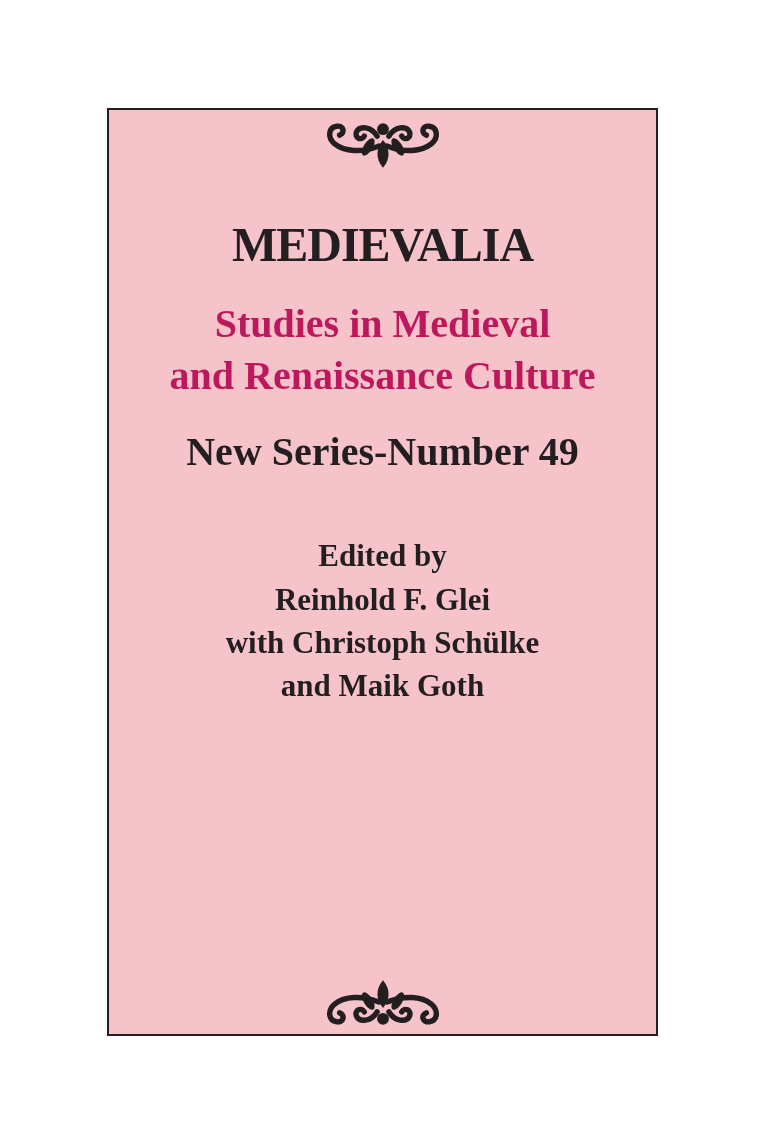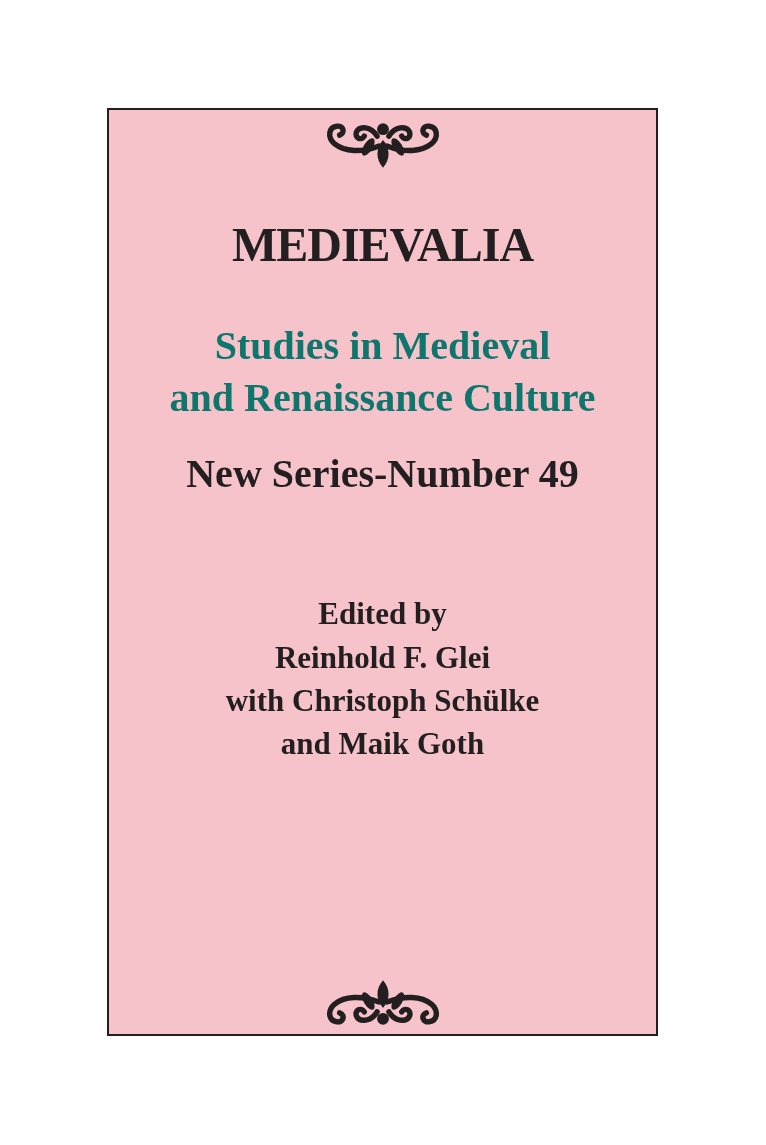--- a/index.html
+++ b/index.html
@@ -43,35 +43,35 @@
   .title {
     margin-top: 42px;
     font-size: 48px;
     line-height: 66px;
     font-weight: bold;
     letter-spacing: -1px;
     color: #231f20;
     text-align: right;
   }
   .subtitle {
-    margin-top: 42px;
+    margin-top: 20px;
     font-size: 40px;
     line-height: 52px;
     font-weight: bold;
-    color: #0f766e;
+    color: #be185d;
   }
   .series {
     margin-top: 24px;
     font-size: 40px;
     line-height: 52px;
     font-weight: bold;
     color: #231f20;
   }
   .edited-block {
-    margin-top: 92px;
+    margin-top: 56px;
     font-weight: bold;
     color: #231f20;
   }
   .edited-by {
     font-size: 31px;
     line-height: 44px;
   }
   .editor-line {
     font-size: 31px;
     line-height: 43px;

